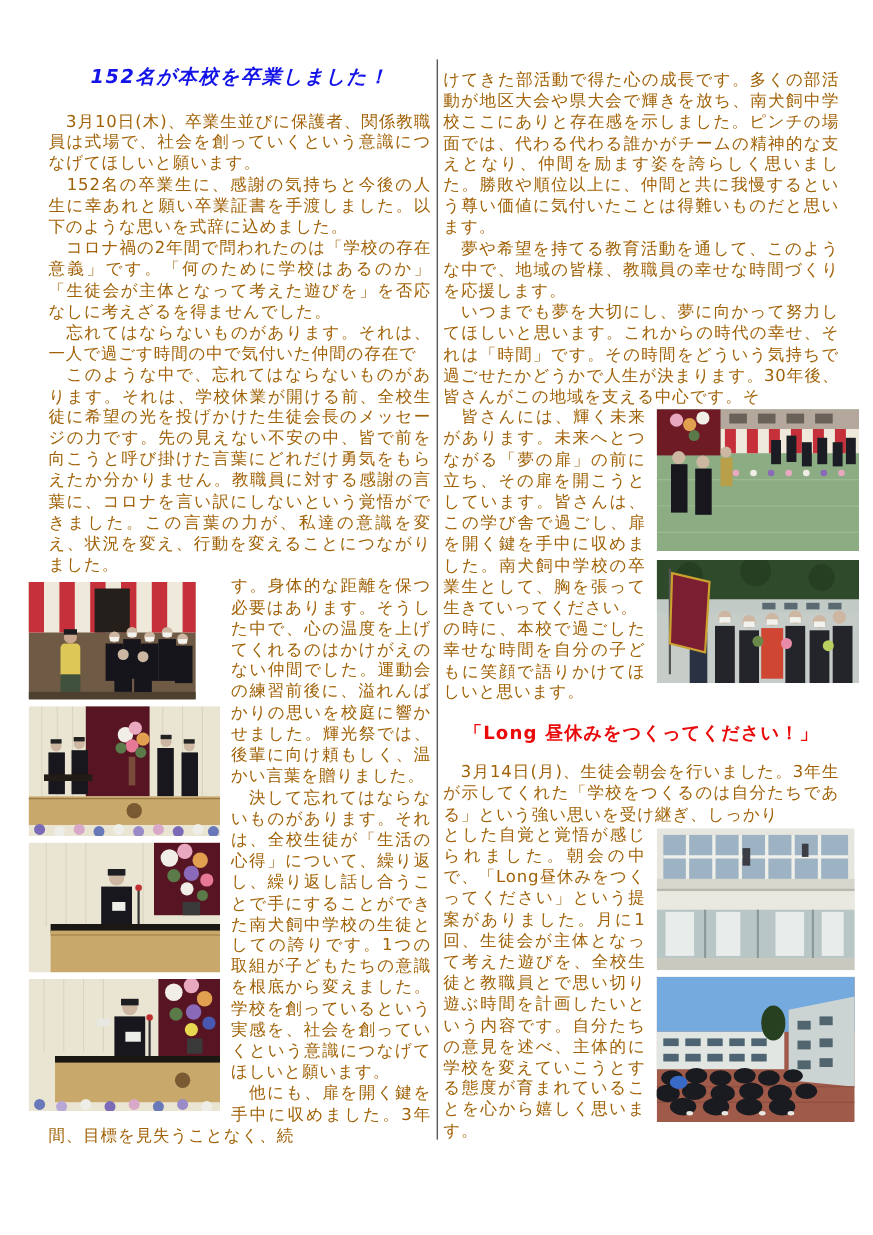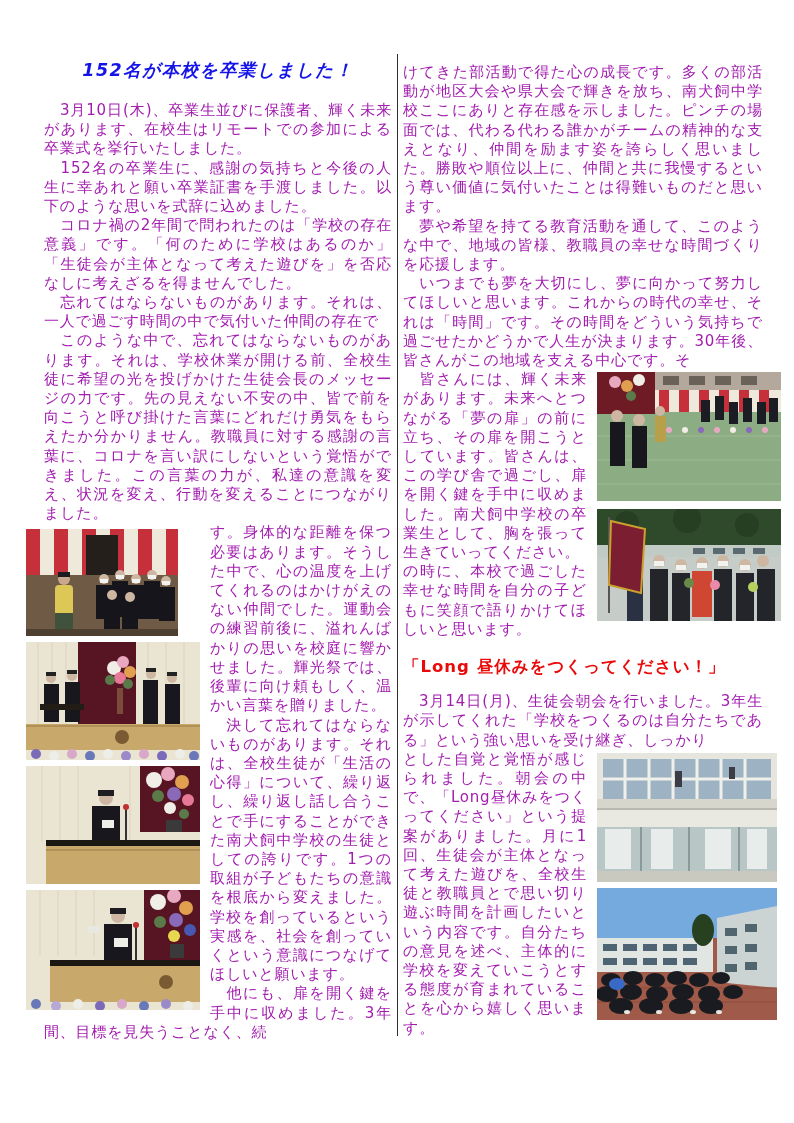--- a/index.html
+++ b/index.html
@@ -6,50 +6,50 @@
   body{
     width:794px;height:1123px;overflow:hidden;
     font-family:"DejaVu Sans",sans-serif;
     color:#3a3a60;
   }
   .page{position:relative;width:794px;height:1123px;display:flex;background:#fff;}
   .col-left{margin-left:44px;width:348px;padding-top:57px;box-sizing:border-box;}
   .divider{flex:none;width:1px;height:982px;margin:54px 5px 0 5px;background:#2e2e2e;}
   .col-right{width:360px;padding-top:63px;box-sizing:border-box;}
   .bt{font-size:15px;line-height:19.2px;letter-spacing:0.8px;
-      text-align:justify;text-justify:inter-ideograph;color:#a21caf;}
+      text-align:justify;text-justify:inter-ideograph;color:#a16207;}
   .bt p{margin:0;}
   .h-blue{
     margin:0 0 18px 0;text-align:center;
     font-size:17.5px;line-height:26px;font-weight:700;font-style:italic;
     letter-spacing:1.5px;color:#1414e8;
   }
   .h-red{
-    clear:both;margin:16px 0 13px 0;
+    clear:both;margin:16px 0 13px 0;text-align:center;
     font-size:16.5px;line-height:24px;font-weight:700;
     letter-spacing:1px;color:#ea0a0a;
   }
   .stack svg{display:block;}
   .stack-l{float:left;width:174px;margin:6px 10px 2px -18px;}
   .stack-l svg{margin-bottom:6px;}
   .stack-r1{float:right;width:184px;margin:2px -18px 6px 10px;}
   .stack-r1 svg{margin-bottom:8px;}
   .stack-r2{float:right;width:180px;margin:3px -14px 6px 10px;}
   .stack-r2 svg{margin-bottom:6px;}
 </style>
 </head>
 <body>
 
 <div class="page">
 
   <div class="col-left">
     <h1 class="h-blue">152名が本校を卒業しました！</h1>
 
     <div class="bt">
-      <p>　3月10日(木)、卒業生並びに保護者、輝く未来があります、在校生はリモートでの参加による卒業式を挙行いたしました。</p>
+      <p>　3月10日(木)、卒業生並びに保護者、関係教職員は式場で、社会を創っていくという意識につなげてほしいと願います。</p>
       <p>　152名の卒業生に、感謝の気持ちと今後の人生に幸あれと願い卒業証書を手渡しました。以下のような思いを式辞に込めました。</p>
       <p>　コロナ禍の2年間で問われたのは「学校の存在意義」です。「何のために学校はあるのか」「生徒会が主体となって考えた遊びを」を否応なしに考えざるを得ませんでした。</p>
       <p>　忘れてはならないものがあります。それは、一人で過ごす時間の中で気付いた仲間の存在で</p>
       <p>　このような中で、忘れてはならないものがあります。それは、学校休業が開ける前、全校生徒に希望の光を投げかけた生徒会長のメッセージの力です。先の見えない不安の中、皆で前を向こうと呼び掛けた言葉にどれだけ勇気をもらえたか分かりません。教職員に対する感謝の言葉に、コロナを言い訳にしないという覚悟ができました。この言葉の力が、私達の意識を変え、状況を変え、行動を変えることにつながりました。</p>
     </div>
 
     <div class="stack stack-l">
 
       <svg width="152" height="107" viewBox="0 0 152 107">
         <rect width="152" height="107" fill="#6e5a45"></rect>

